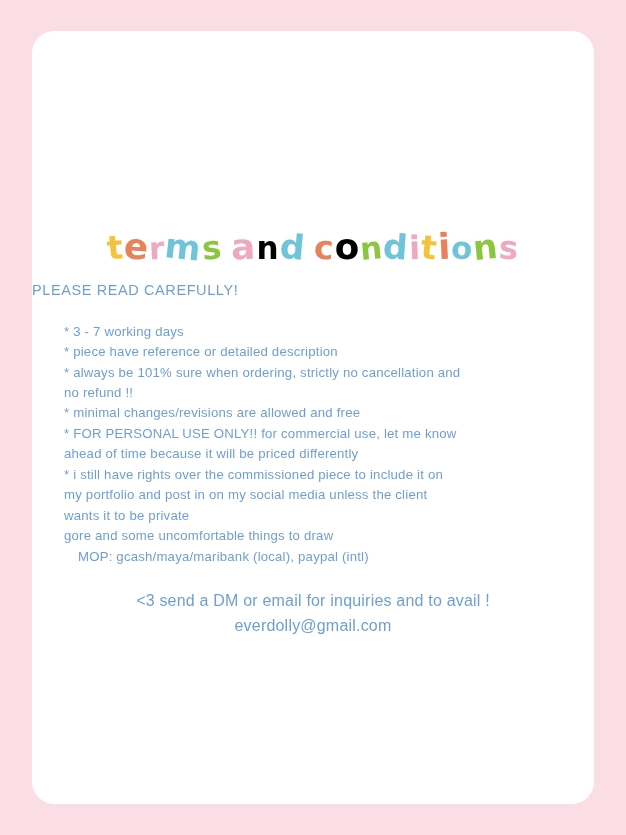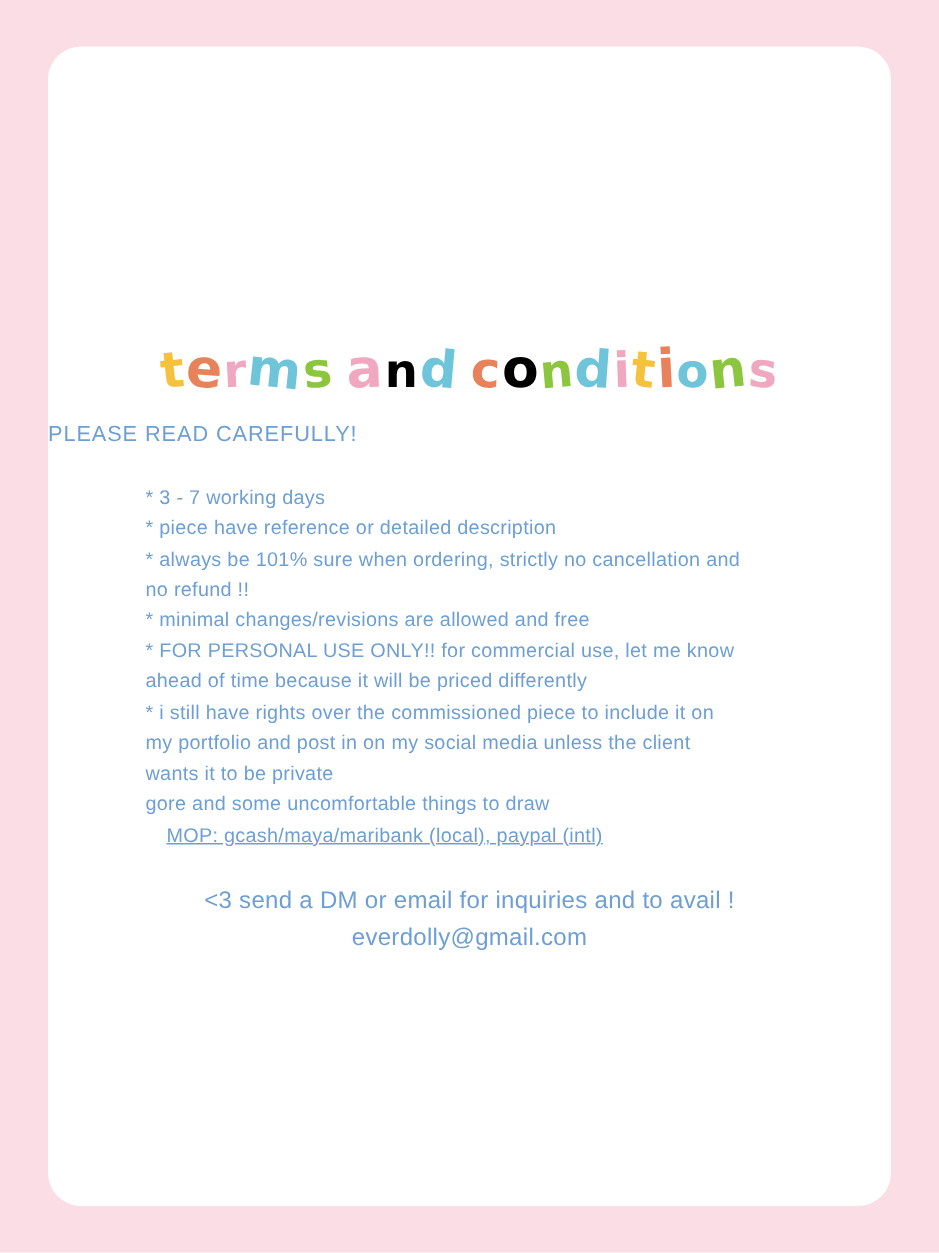--- a/index.html
+++ b/index.html
@@ -43,35 +43,34 @@
   }
   .subtitle {
     text-align: left;
     margin-top: 17px;
     font-size: 14.5px;
     color: #6e9fd4;
     letter-spacing: 0.6px;
   }
   .terms {
     margin: 24px 0 0 0;
-    padding: 0 30px 0 65px;
+    padding: 0 30px 0 32px;
     color: #6e9fd4;
     font-size: 13.2px;
     line-height: 1.55;
     letter-spacing: 0.2px;
   }
   .terms .line {
     text-align: justify;
   }
   .terms .line.nojust {
     text-align: left;
   }
   .terms .indent {
     padding-left: 14px;
-    text-decoration: underline;
   }
   .footer {
     margin-top: 22px;
     text-align: center;
     color: #6e9fd4;
     font-size: 16px;
     line-height: 1.55;
     letter-spacing: 0.2px;
   }
 </style>

